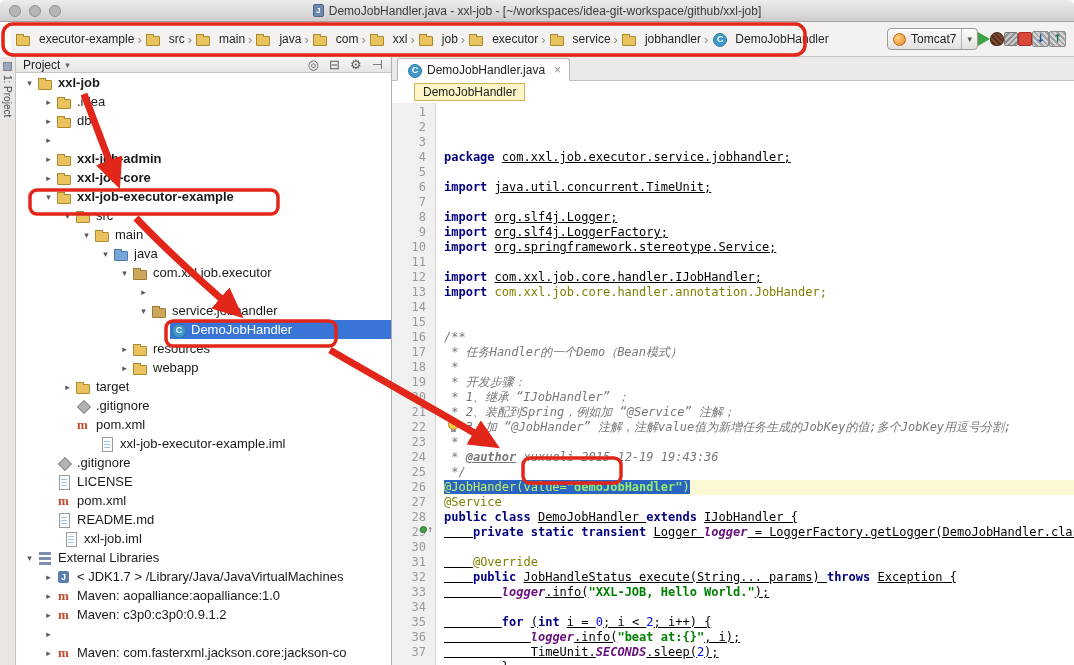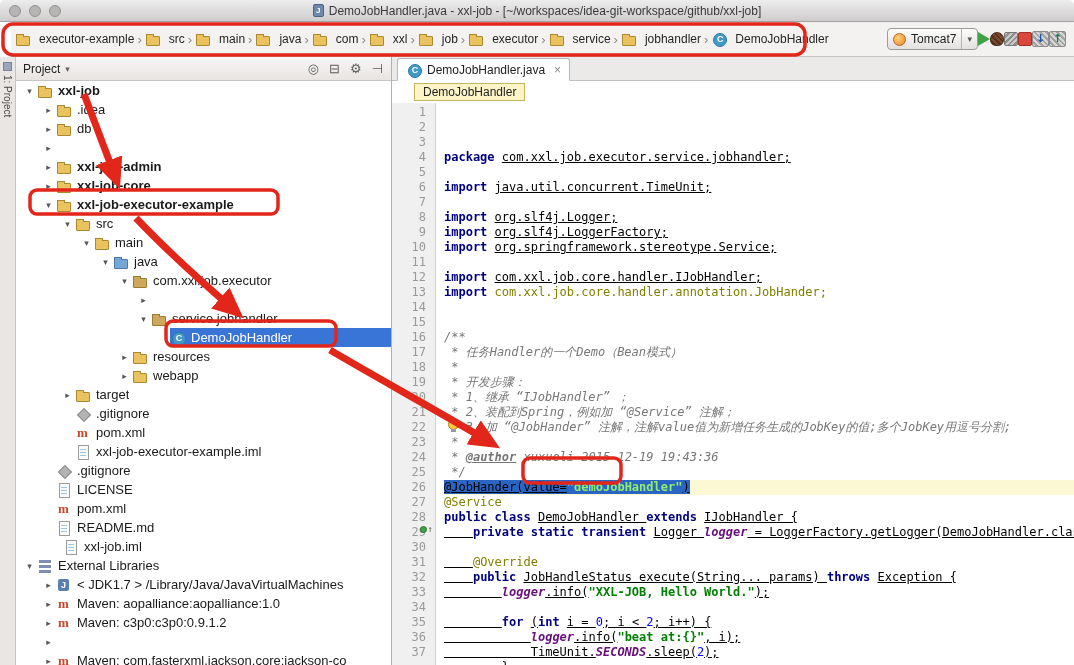--- a/index.html
+++ b/index.html
@@ -49,21 +49,21 @@
   
   .main { display:flex; height:608px; }
   .tool-strip { width:16px; background:#e9e6e4; border-right:1px solid #c6c3c0; flex:none; }
   .strip-tab { display:flex; flex-direction:column; align-items:center; padding-top:5px; gap:4px; }
   .strip-ico { width:9px; height:9px; background:#9aa7bb; border:1px solid #76839a; }
   .strip-label { writing-mode:vertical-rl; font-size:10px; color:#4a4a4a; white-space:nowrap; }
 
   
   .project-panel { width:376px; flex:none; border-right:1px solid #b2afac; display:flex; flex-direction:column; background:#fff; }
   .panel-header {
-    height:24px; flex:none; background:linear-gradient(#f9f7f6,#e7e4e2);
+    height:16px; flex:none; background:linear-gradient(#f9f7f6,#e7e4e2);
     border-bottom:1px solid #c6c3c0; display:flex; align-items:center;
     padding:0 8px 0 7px; font-size:12px; color:#222;
   }
   .ph-dd { color:#666; font-size:9px; margin-left:5px; }
   .ph-icons { margin-left:auto; display:flex; gap:10px; color:#5d5d5d; font-size:13px; }
   .ph-icons span { cursor:default; }
   .tree { flex:1; overflow:hidden; font-size:13px; color:#1a1a1a; padding-top:0; }
   .trow { height:19px; display:flex; align-items:center; white-space:nowrap; }
   .arrow { width:15px; flex:none; text-align:center; font-size:9px; color:#575757; }
   .tlabel-wrap { display:flex; align-items:center; flex:1; min-width:0; height:100%; overflow:hidden; }
@@ -118,21 +118,21 @@
 
   .sg-k   { color:#000080; font-weight:bold; }
   .sg-p   { color:#000000;text-decoration:underline; }
   .sg-s   { color:#008000; font-weight:bold; }
   .sg-num { color:#0000ff; }
   .sg-a   { color:#808000; }
   .sg-imp { color:#808000; }
   .sg-c   { color:#777777; font-style:italic; }
   .sg-ct  { color:#777777; font-style:italic; font-weight:bold; text-decoration:underline; }
   .sg-sf  { color:#660e7a; font-style:italic; font-weight:bold; }
-  .sg-sel  { background:#2b65c4; color:#000000;text-decoration:underline; }
+  .sg-sel  { background:#2b65c4; color:#bef264; }
   .sg-sels { background:#2b65c4; color:#93ee6b; font-weight:bold; }
 
   .bulb { position:absolute; left:12px; top:316px; width:11px; height:11px; border-radius:50%;
     background:#f7c73c; border:1px solid #b08a1e; }
   .bulb::after { content:""; position:absolute; left:2px; bottom:-3px; width:5px; height:3px; background:#9a9a9a; }
   .override-ico { position:absolute; right:2px; top:422px; display:flex; align-items:center; gap:1px; }
   .ov-dot { width:7px; height:7px; border-radius:50%; background:#3fa345; border:1px solid #2b7330; display:inline-block; }
   .ov-arrow { font-size:9px; color:#666; line-height:9px; }
 
   
@@ -363,21 +363,21 @@
             <span class="tlabel">.gitignore</span>
           </span>
         </div>
         <div class="trow" style="padding-left: 44px;">
           <span class="arrow"></span>
           <span class="tlabel-wrap">
             <span class="ti ti-maven"></span>
             <span class="tlabel">pom.xml</span>
           </span>
         </div>
-        <div class="trow" style="padding-left: 44px;">
+        <div class="trow" style="padding-left: 44px; margin-left: 24px;">
           <span class="arrow"></span>
           <span class="tlabel-wrap">
             <span class="ti ti-file"></span>
             <span class="tlabel">xxl-job-executor-example.iml</span>
           </span>
         </div>
         <div class="trow" style="padding-left: 25px;">
           <span class="arrow"></span>
           <span class="tlabel-wrap">
             <span class="ti ti-git"></span>

